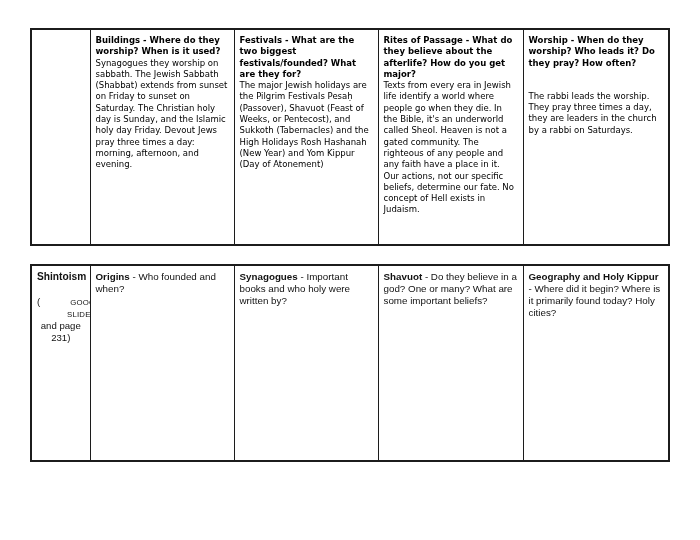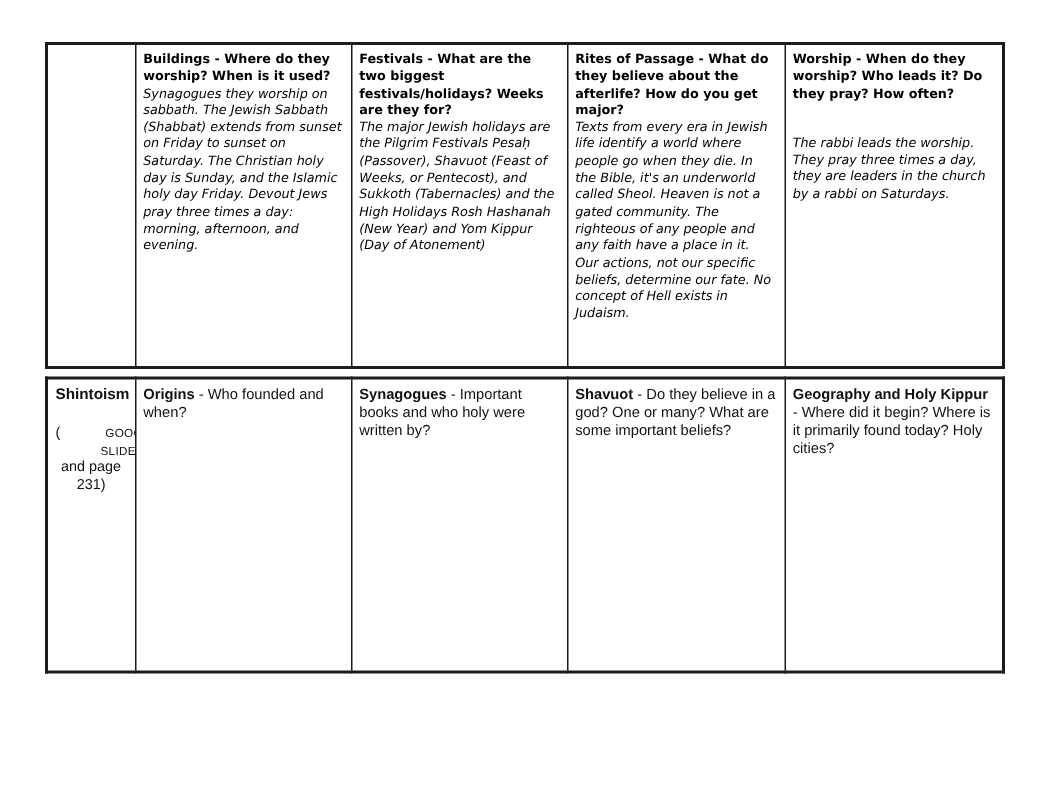--- a/index.html
+++ b/index.html
@@ -29,24 +29,24 @@
   
   .t1 { top: 28px; }
   .t1 tr { height: 216px; }
   .t1 td {
     font-family: "DejaVu Sans", sans-serif;
     font-size: 8.5px;
     line-height: 11.3px;
     color: #000;
   }
   .t1 .hdr { font-weight: 700; }
-  .t1 .cell-body { margin: 0; font-style: italic; }
+  .t1 .cell-body { margin: 0; }
   .t1 .gap-before { margin-top: 22px; }
   
-  .t2 { top: 251px; }
+  .t2 { top: 264px; }
   .t2 tr { height: 196px; }
   .t2 td {
     font-family: "Liberation Sans", "DejaVu Sans", sans-serif;
     font-size: 9.8px;
     line-height: 12px;
     color: #111;
   }
   .t2 .b { font-weight: 700; }
   .shinto-cell {
     text-align: center;
@@ -82,21 +82,21 @@
       <col style="width:146px">
     </colgroup>
     <tbody>
         <tr>
       <td></td>
       <td>
         <div class="hdr">Buildings - Where do they worship? When is it used?</div>
         <div class="cell-body">Synagogues they worship on sabbath. The Jewish Sabbath (Shabbat) extends from sunset on Friday to sunset on Saturday. The Christian holy day is Sunday, and the Islamic holy day Friday. Devout Jews pray three times a day: morning, afternoon, and evening.</div>
       </td>
       <td>
-        <div class="hdr">Festivals - What are the two biggest festivals/holidays? Weeks are they for?</div>
+        <div class="hdr">Festivals - What are the two biggest festivals/founded? What are they for?</div>
         <div class="cell-body">The major Jewish holidays are the Pilgrim Festivals Pesaḥ (Passover), Shavuot (Feast of Weeks, or Pentecost), and Sukkoth (Tabernacles) and the High Holidays Rosh Hashanah (New Year) and Yom Kippur (Day of Atonement)</div>
       </td>
       <td>
         <div class="hdr">Rites of Passage - What do they believe about the afterlife? How do you get major?</div>
         <div class="cell-body">Texts from every era in Jewish life identify a world where people go when they die. In the Bible, it's an underworld called Sheol. Heaven is not a gated community. The righteous of any people and any faith have a place in it. Our actions, not our specific beliefs, determine our fate. No concept of Hell exists in Judaism.</div>
       </td>
       <td>
         <div class="hdr">Worship - When do they worship? Who leads it? Do they pray? How often?</div>
         <div class="cell-body gap-before">The rabbi leads the worship. They pray three times a day, they are leaders in the church by a rabbi on Saturdays.</div>
       </td>

